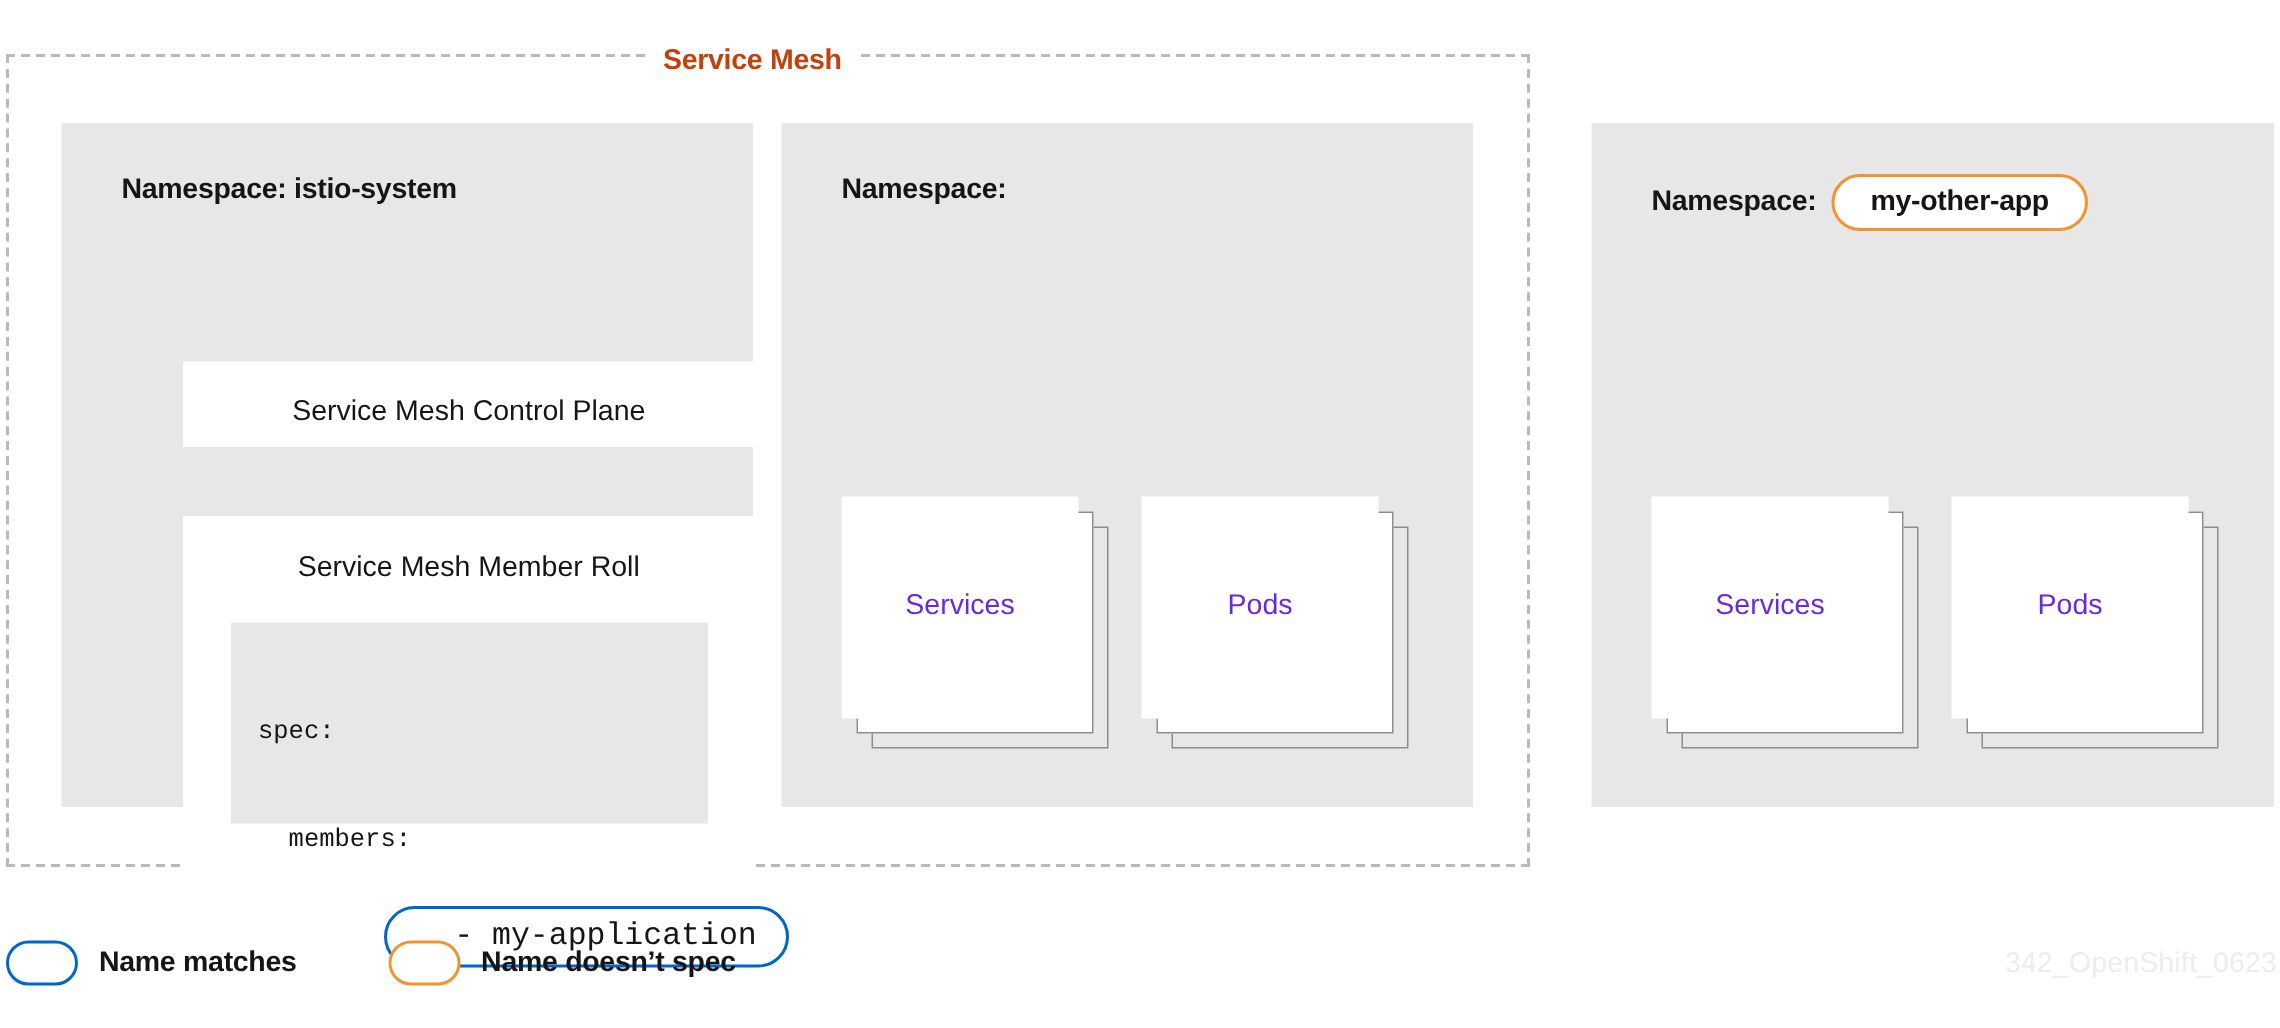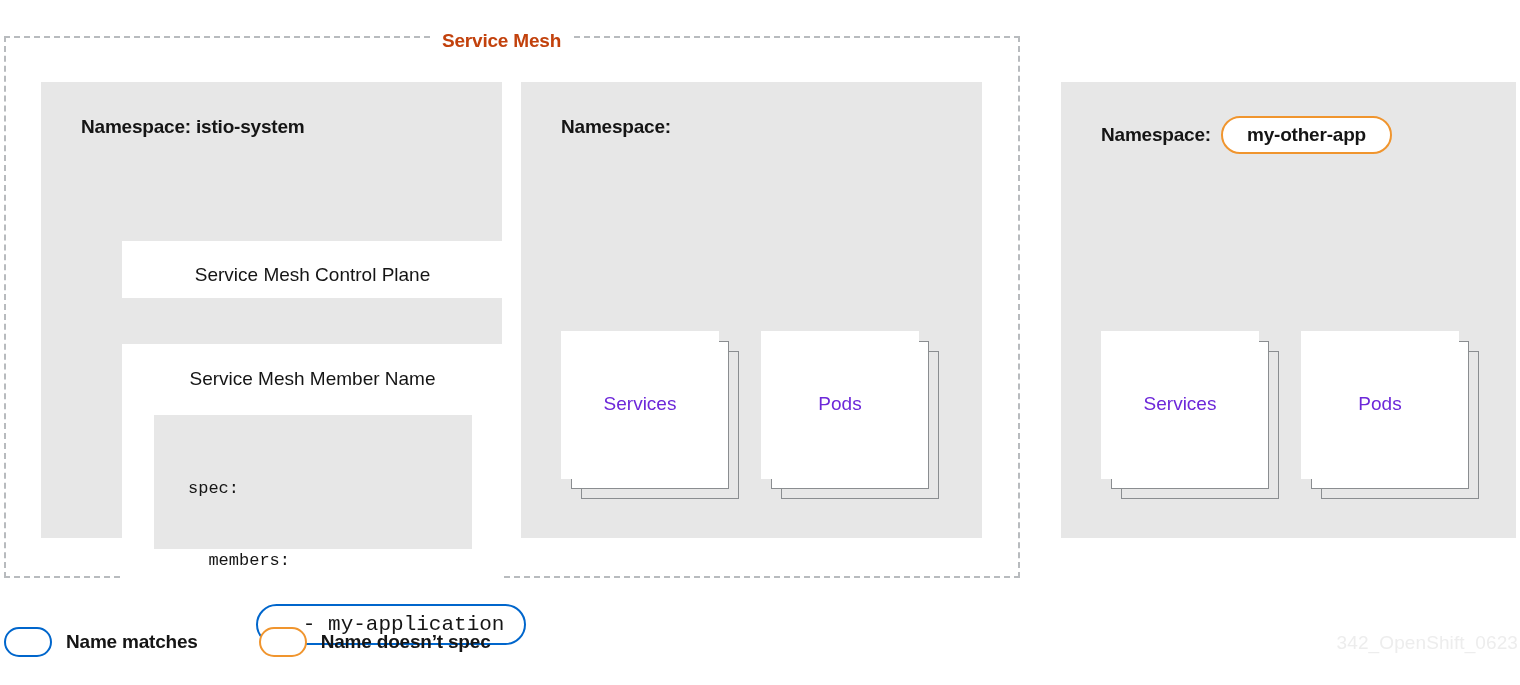--- a/index.html
+++ b/index.html
@@ -120,21 +120,21 @@
     height: 134px;
     background: #e7e7e7;
     box-sizing: border-box;
     padding: 14px 0 0 18px;
     font-family: "Liberation Mono", "DejaVu Sans Mono", monospace;
     font-size: 17px;
     line-height: 24px;
     color: #151515;
     white-space: pre;
   }
-  .code-line { white-space: pre; margin-left: 16px; }
+  .code-line { white-space: pre; }
   .code-pill {
     display: inline-flex;
     align-items: center;
     margin-top: 7px;
     margin-left: 2px;
     height: 41px;
     padding: 0 20px;
     border: 2.5px solid #0066cc;
     border-radius: 21px;
     background: transparent;
@@ -242,21 +242,21 @@
   <div class="ns-panel" id="ns-istio">
     <div class="ns-header">
       <span>Namespace: istio-system</span>
     </div>
 
     <div class="white-card" id="card-control-plane">
       <div class="card-title">Service Mesh Control Plane</div>
     </div>
 
     <div class="white-card" id="card-member-roll">
-      <div class="card-title">Service Mesh Member Name</div>
+      <div class="card-title">Service Mesh Member Roll</div>
       <div class="code-block">
         <div class="code-line">spec:</div>
         <div class="code-line">  members:</div>
         <div class="code-pill">  - my-application</div>
       </div>
     </div>
   </div>
 
   <div class="ns-panel" id="ns-myapp">
     <div class="ns-header">

